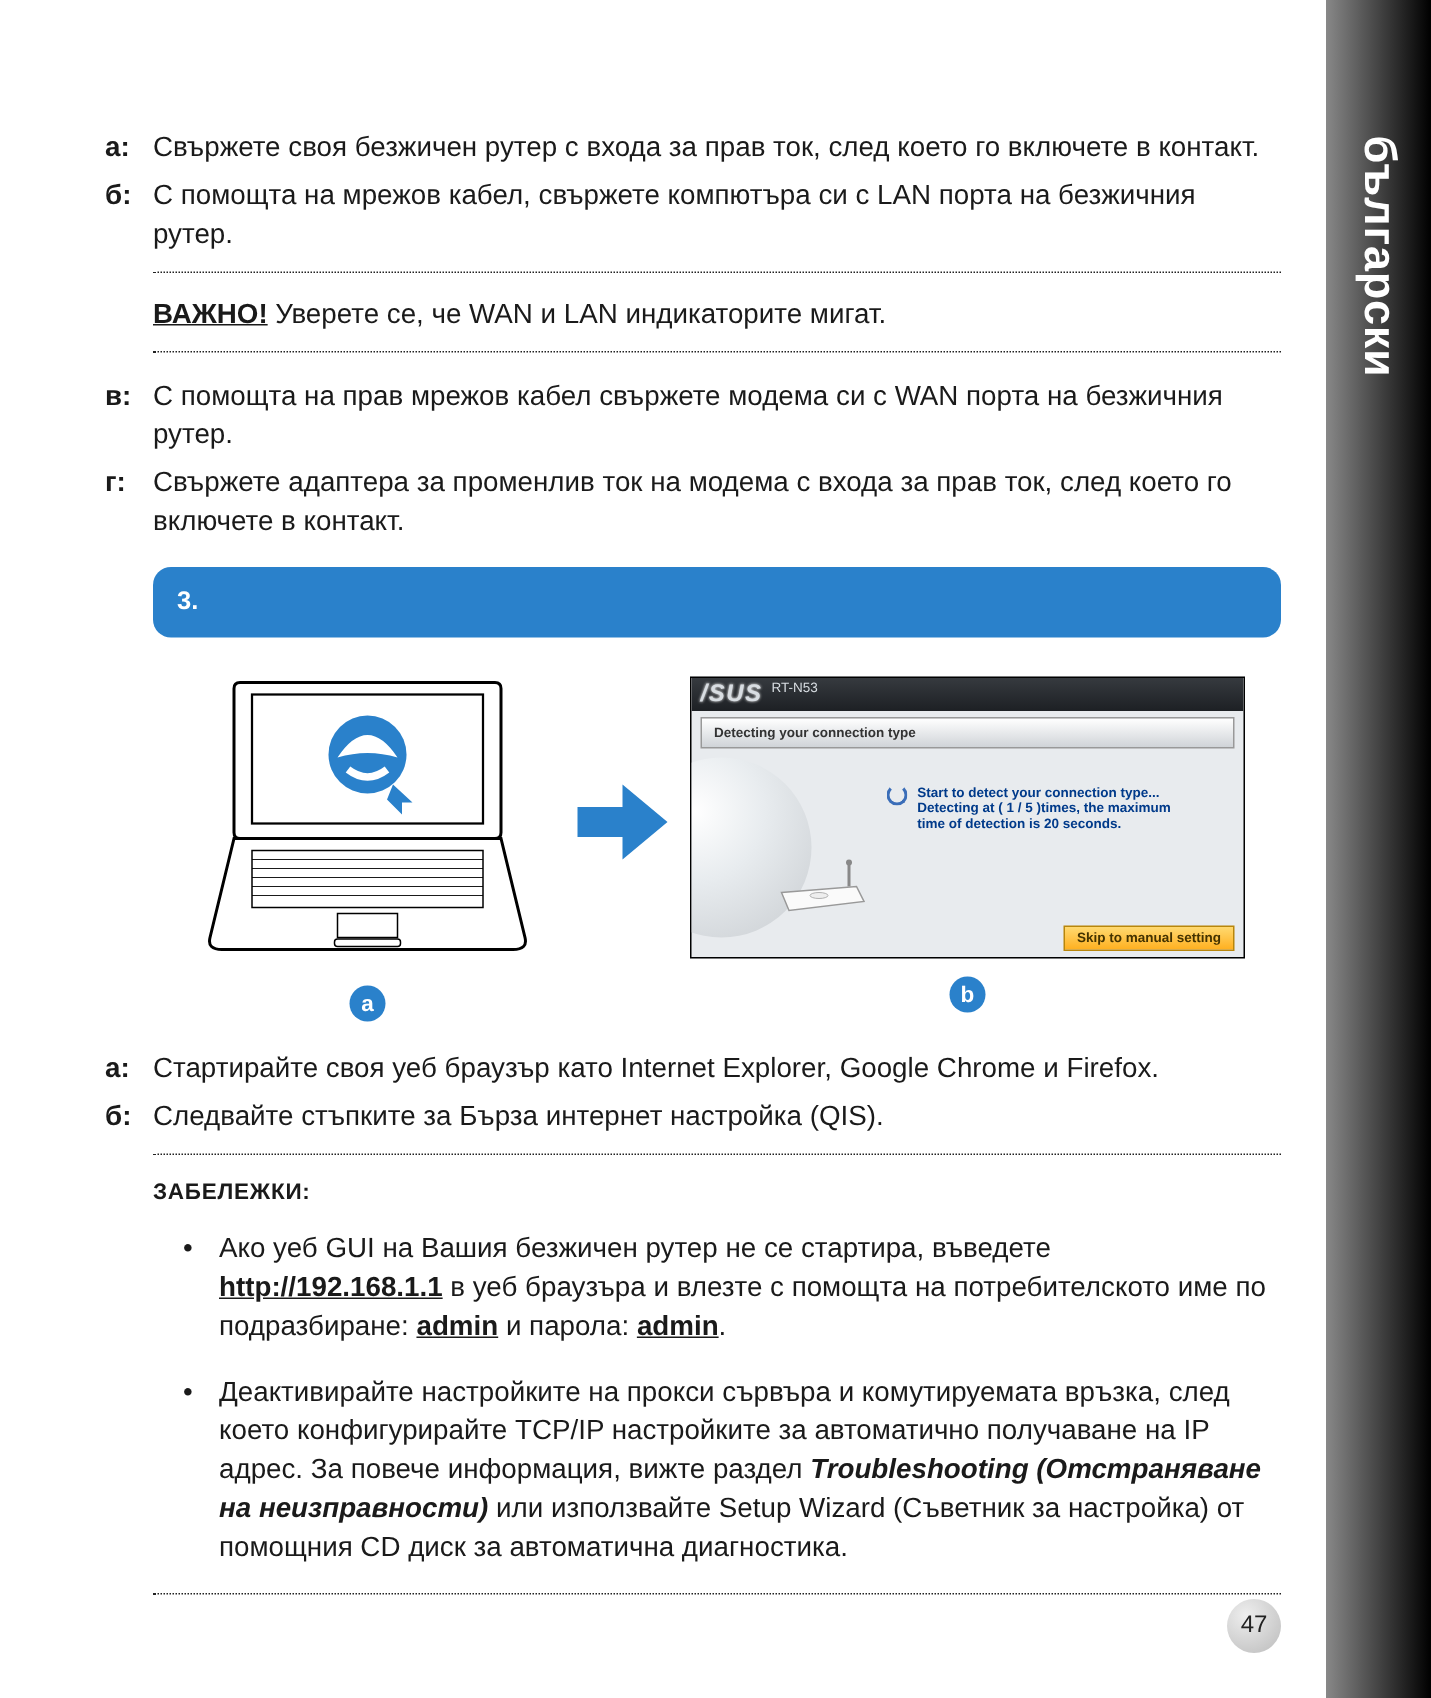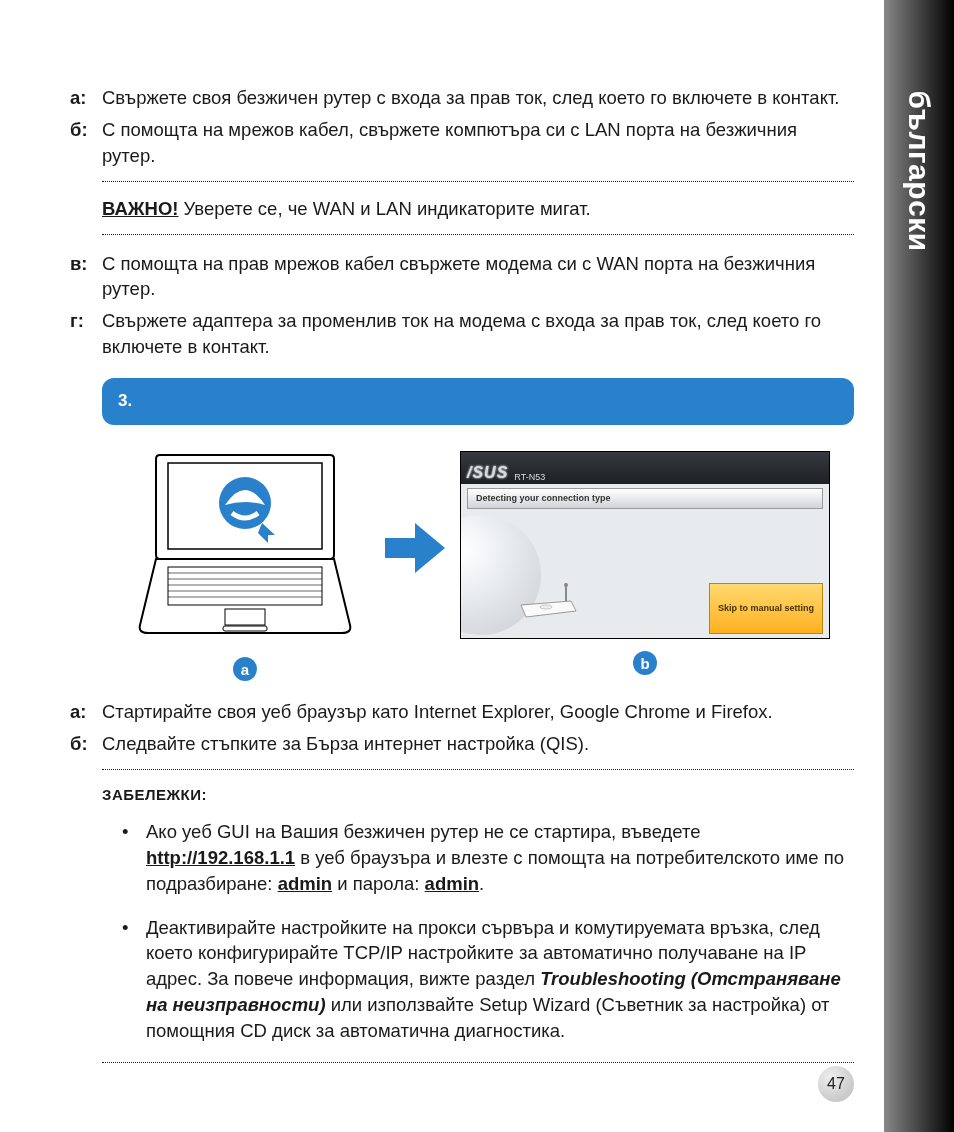--- a/index.html
+++ b/index.html
@@ -98,24 +98,24 @@
     width: 370px;
     height: 188px;
     border: 1px solid #000;
     background: #e8ebee;
     font-size: 10px;
     overflow: hidden;
     position: relative;
   }
   .ru-top {
     background: linear-gradient(#363a3f, #1d2024);
-    height: 32px;
+    height: 22px;
     color: #d8dde2;
     display: flex;
-    align-items: flex-end;
+    align-items: flex-start;
     padding: 0 6px;
     font-weight: 700;
     letter-spacing: 1px;
   }
   .ru-brand { font-style: italic; font-size: 16px; filter: drop-shadow(0 0 1px #fff); }
   .ru-model { font-size: 9px; margin-left: 6px; font-weight: 400; letter-spacing: 0; }
   .ru-bar {
     background: linear-gradient(#fff, #d0d4d8);
     border: 1px solid #999;
     margin: 4px 6px;
@@ -167,21 +167,21 @@
     margin-right: 4px;
   }
   .ru-msg { display: inline-block; width: 190px; vertical-align: top; line-height: 1.2; }
   .ru-skip {
     position: absolute;
     right: 6px;
     bottom: 4px;
     background: linear-gradient(#ffd970, #ffb020);
     border: 1px solid #b8860b;
     font-size: 9px;
-    padding: 18px 8px;
+    padding: 1px 8px;
     color: #443300;
     font-weight: 700;
   }
   .notes-title {
     font-weight: 700;
     font-size: 15px;
     margin: 6px 0 14px 32px;
     letter-spacing: 0.5px;
   }
   .bullet {
@@ -287,20 +287,27 @@
         <div class="ru-body">
           <div class="ru-left">
             <div class="ru-globe"></div>
             <svg class="ru-router" viewBox="0 0 65 40">
               <line x1="50" y1="0" x2="50" y2="18" stroke="#888" stroke-width="2"></line>
               <circle cx="50" cy="2" r="2" fill="#888"></circle>
               <path d="M5 22 L55 18 L60 28 L10 34 Z" fill="#fafafa" stroke="#999" stroke-width="1"></path>
               <ellipse cx="30" cy="24" rx="6" ry="2" fill="#eee" stroke="#999" stroke-width="0.5"></ellipse>
             </svg>
           </div>
+          <div class="ru-right">
+            <span class="ru-spinner"></span>
+            <span class="ru-msg">
+              <span>Start to detect your connection type...</span><br>
+              <span>Detecting at ( 1 / 5 )times, the maximum time of detection is 20 seconds.</span>
+            </span>
+          </div>
         </div>
         <div class="ru-skip">Skip to manual setting</div>
       </div>
       <div class="badge">b</div>
     </div>
   </div>
 
   <div class="step-line" style="margin-top:18px">
     <div class="step-letter">а:</div>
     <div>Стартирайте своя уеб браузър като Internet Explorer, Google Chrome и Firefox.</div>

